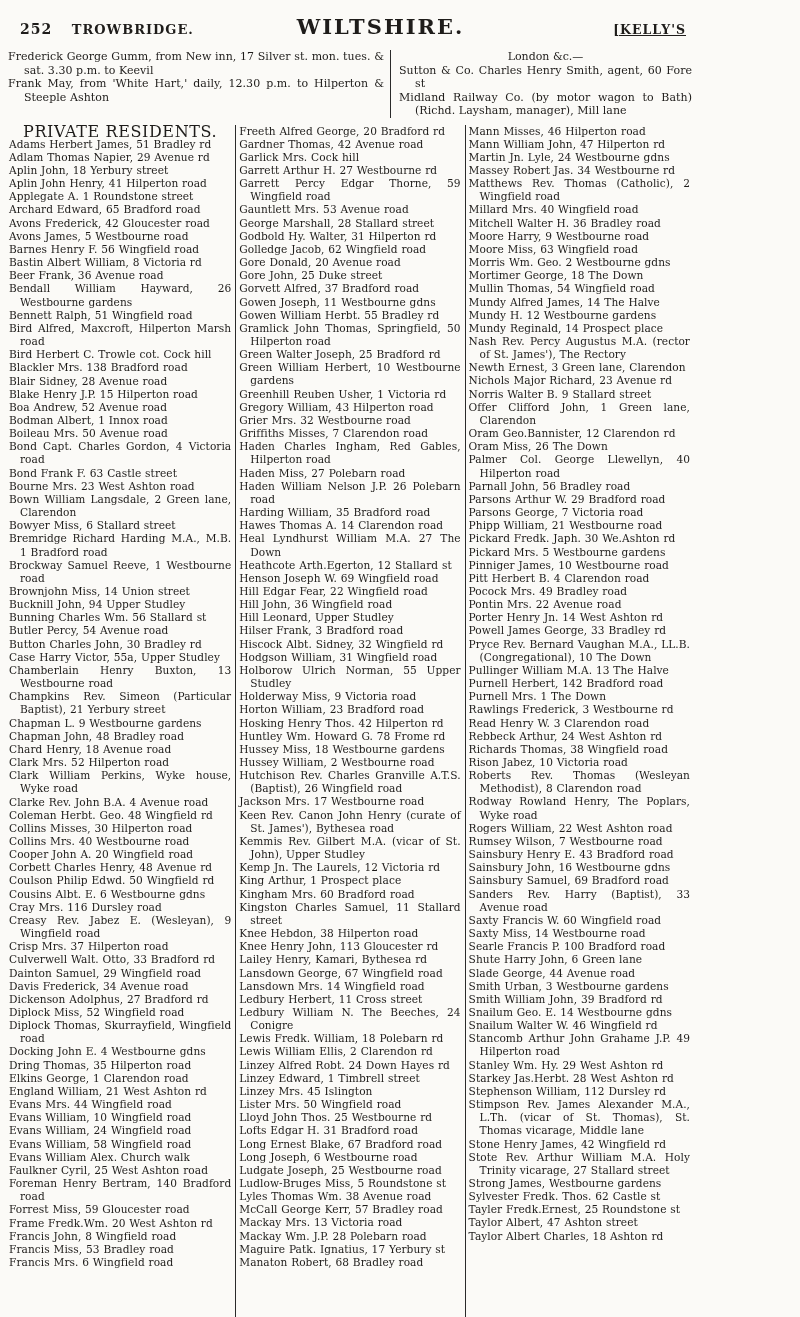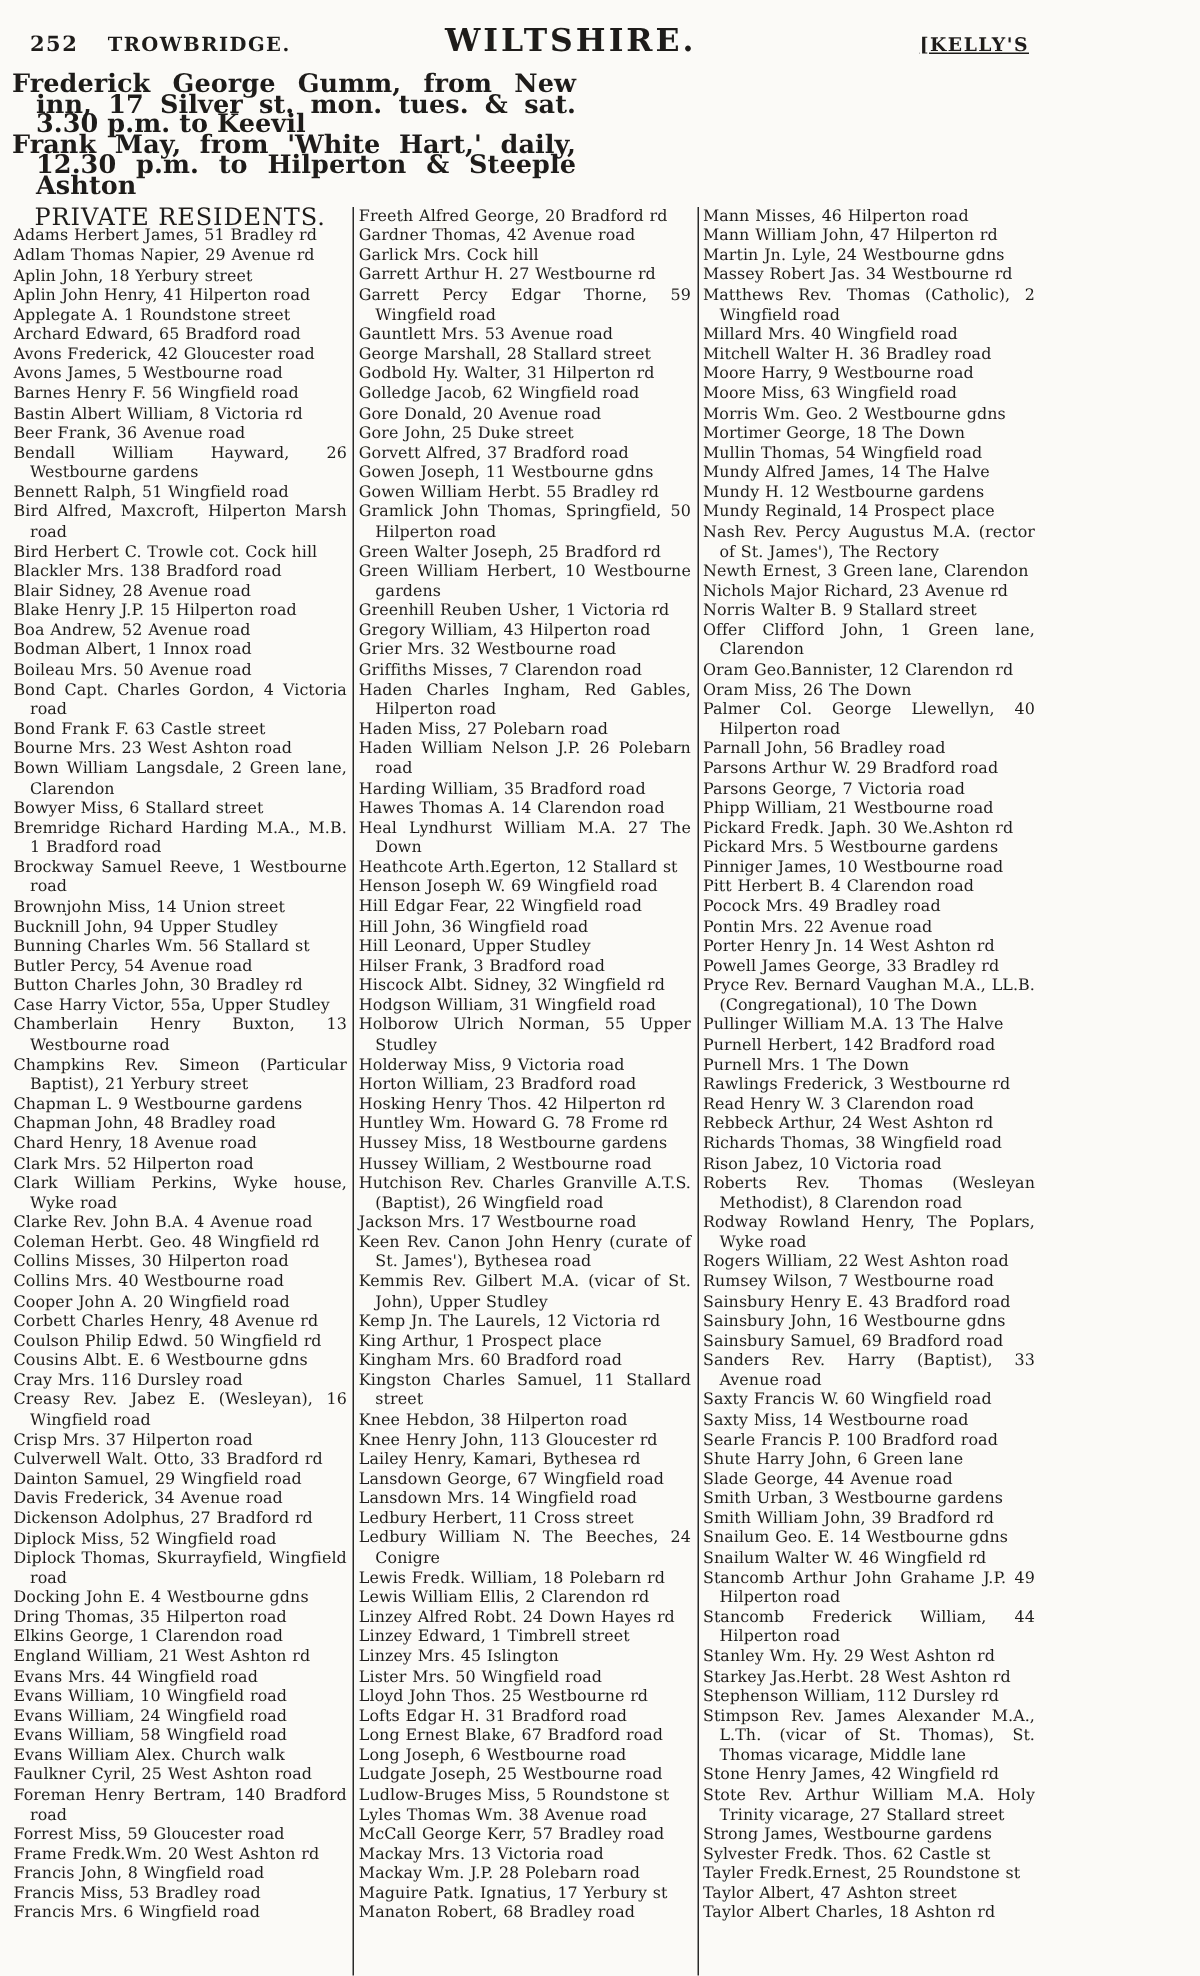--- a/index.html
+++ b/index.html
@@ -23,24 +23,23 @@
   .mast-left { width: 255px; font-size: 13px; font-weight: bold; letter-spacing: 1px; white-space: nowrap; }
   .mast-left .pgnum { margin-right: 14px; font-size: 14px; }
   .mast-center { flex: 1; text-align: center; font-size: 21px; font-weight: bold; letter-spacing: 2px; }
   .mast-right { width: 200px; text-align: right; font-size: 12.5px; font-weight: bold; letter-spacing: 1px; text-decoration: underline; }
 
   
   .intro { display: flex; margin-top: 6px; min-height: 52px; }
   .intro-left  { width: 384px; padding: 0 6px 0 2px; }
   .intro-right { flex: 1; border-left: 1.5px solid #2a2a2a; padding: 0 2px 0 8px; }
   .intro p.entry {
-    font-size: 17px; line-height: 13.5px;
+    font-size: 11px; line-height: 13.5px;
     padding-left: 16px; text-indent: -16px;
     text-align: justify;
-    font-weight: bold;
   }
   .intro-heading { text-align: center; font-size: 11px; line-height: 13.5px; }
 
   
   .columns { display: flex; margin-top: 7px; height: 1205px; }
   .col { width: 266px; padding: 0 4px 0 3px; }
   .col + .col { border-left: 1.2px solid #2a2a2a; }
   .section-heading {
     text-align: center; font-size: 16px; font-weight: normal;
     letter-spacing: 0.6px; line-height: 13.2px;
@@ -66,20 +65,27 @@
     </div>
     <div class="mast-center">WILTSHIRE.</div>
     <div class="mast-right">[KELLY'S</div>
   </header>
 
   <section class="intro">
     <div class="intro-left">
         <p class="entry">Frederick George Gumm, from New inn, 17 Silver st. mon. tues. &amp; sat. 3.30 p.m. to Keevil</p>
         <p class="entry">Frank May, from 'White Hart,' daily, 12.30 p.m. to Hilperton &amp; Steeple Ashton</p>
       </div>
+    <div class="intro-right">
+      <p class="intro-heading">London &amp;c.—</p>
+      <div>
+          <p class="entry">Sutton &amp; Co. Charles Henry Smith, agent, 60 Fore st</p>
+          <p class="entry">Midland Railway Co. (by motor wagon to Bath) (Richd. Laysham, manager), Mill lane</p>
+        </div>
+    </div>
   </section>
 
   <section class="columns">
     <div class="col">
       <h2 class="section-heading">PRIVATE RESIDENTS.</h2>
       <div>
           <p class="entry">Adams Herbert James, 51 Bradley rd</p>
           <p class="entry">Adlam Thomas Napier, 29 Avenue rd</p>
           <p class="entry">Aplin John, 18 Yerbury street</p>
           <p class="entry">Aplin John Henry, 41 Hilperton road</p>
@@ -122,21 +128,21 @@
           <p class="entry">Clark William Perkins, Wyke house, Wyke road</p>
           <p class="entry">Clarke Rev. John B.A. 4 Avenue road</p>
           <p class="entry">Coleman Herbt. Geo. 48 Wingfield rd</p>
           <p class="entry">Collins Misses, 30 Hilperton road</p>
           <p class="entry">Collins Mrs. 40 Westbourne road</p>
           <p class="entry">Cooper John A. 20 Wingfield road</p>
           <p class="entry">Corbett Charles Henry, 48 Avenue rd</p>
           <p class="entry">Coulson Philip Edwd. 50 Wingfield rd</p>
           <p class="entry">Cousins Albt. E. 6 Westbourne gdns</p>
           <p class="entry">Cray Mrs. 116 Dursley road</p>
-          <p class="entry">Creasy Rev. Jabez E. (Wesleyan), 16 Wingfield road</p>
+          <p class="entry">Creasy Rev. Jabez E. (Wesleyan), 9 Wingfield road</p>
           <p class="entry">Crisp Mrs. 37 Hilperton road</p>
           <p class="entry">Culverwell Walt. Otto, 33 Bradford rd</p>
           <p class="entry">Dainton Samuel, 29 Wingfield road</p>
           <p class="entry">Davis Frederick, 34 Avenue road</p>
           <p class="entry">Dickenson Adolphus, 27 Bradford rd</p>
           <p class="entry">Diplock Miss, 52 Wingfield road</p>
           <p class="entry">Diplock Thomas, Skurrayfield, Wingfield road</p>
           <p class="entry">Docking John E. 4 Westbourne gdns</p>
           <p class="entry">Dring Thomas, 35 Hilperton road</p>
           <p class="entry">Elkins George, 1 Clarendon road</p>
@@ -291,21 +297,20 @@
           <p class="entry">Saxty Francis W. 60 Wingfield road</p>
           <p class="entry">Saxty Miss, 14 Westbourne road</p>
           <p class="entry">Searle Francis P. 100 Bradford road</p>
           <p class="entry">Shute Harry John, 6 Green lane</p>
           <p class="entry">Slade George, 44 Avenue road</p>
           <p class="entry">Smith Urban, 3 Westbourne gardens</p>
           <p class="entry">Smith William John, 39 Bradford rd</p>
           <p class="entry">Snailum Geo. E. 14 Westbourne gdns</p>
           <p class="entry">Snailum Walter W. 46 Wingfield rd</p>
           <p class="entry">Stancomb Arthur John Grahame J.P. 49 Hilperton road</p>
-          <p class="entry">Stancomb Frederick William, 44 Hilperton road</p>
           <p class="entry">Stanley Wm. Hy. 29 West Ashton rd</p>
           <p class="entry">Starkey Jas.Herbt. 28 West Ashton rd</p>
           <p class="entry">Stephenson William, 112 Dursley rd</p>
           <p class="entry">Stimpson Rev. James Alexander M.A., L.Th. (vicar of St. Thomas), St. Thomas vicarage, Middle lane</p>
           <p class="entry">Stone Henry James, 42 Wingfield rd</p>
           <p class="entry">Stote Rev. Arthur William M.A. Holy Trinity vicarage, 27 Stallard street</p>
           <p class="entry">Strong James, Westbourne gardens</p>
           <p class="entry">Sylvester Fredk. Thos. 62 Castle st</p>
           <p class="entry">Tayler Fredk.Ernest, 25 Roundstone st</p>
           <p class="entry">Taylor Albert, 47 Ashton street</p>

